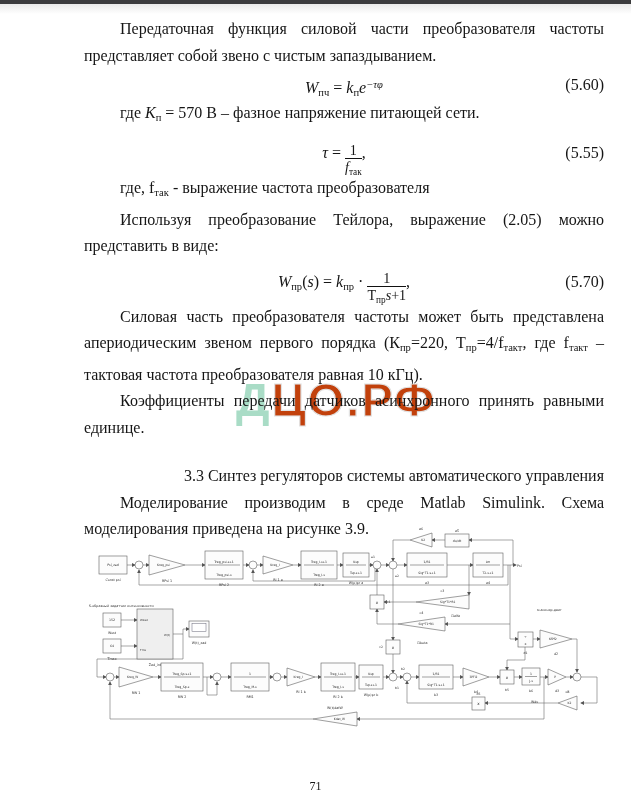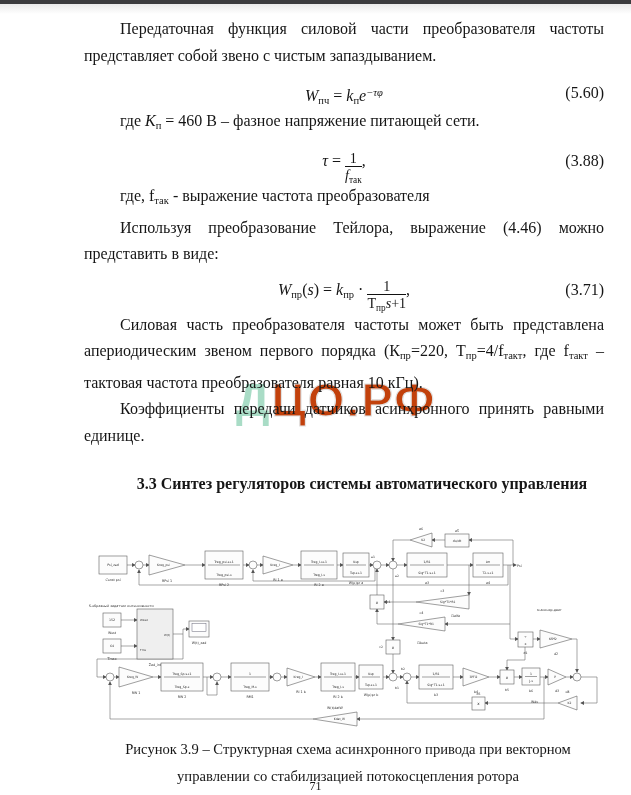--- a/index.html
+++ b/index.html
@@ -4,23 +4,23 @@
 <style>
   html,body{margin:0;padding:0;background:#fff;}
   #page{position:relative;width:631px;height:795px;background:#fff;overflow:hidden;
         font-family:"Liberation Serif",serif;color:#161616;}
   .topbar{position:absolute;left:0;top:0;width:631px;height:4px;background:#3b3b3d;}
   .topshade{position:absolute;left:0;top:4px;width:631px;height:10px;
             background:linear-gradient(#e9e9e9,#ffffff);}
   .textcol{position:absolute;left:84px;top:16px;width:520px;z-index:2;
            font-size:16px;line-height:26.5px;text-align:justify;}
   .textcol p{margin:0;text-indent:36px;}
-  .heading{font-weight:bold;margin-top:22px !important;text-align:center;}
+  .heading{font-weight:normal;margin-top:22px !important;text-align:right;}
   .frow{position:relative;text-align:center;text-indent:0 !important;}
-  .frow.h30{height:31px;line-height:31px;margin-top:8px;}
+  .frow.h30{height:31px;line-height:31px;}
   .frow.h44{height:44px;line-height:44px;}
   .fnum{position:absolute;right:0;top:0;font-style:normal;}
   .it{font-style:italic;}
   .sub{font-size:.66em;vertical-align:-0.28em;}
   .sup{font-size:.66em;vertical-align:.5em;font-style:italic;}
   .frac{display:inline-block;vertical-align:-0.95em;text-align:center;font-size:.88em;line-height:1.1;}
   .frac .fnumr{display:block;border-bottom:1px solid #111;padding:0 3px;line-height:1.15;}
   .frac .fden{display:block;line-height:1.2;}
   .watermark{position:absolute;left:236px;top:372px;z-index:1;
              font-family:"Liberation Sans",sans-serif;font-weight:bold;font-size:47px;
@@ -47,42 +47,43 @@
   </div>
 
   <div class="textcol">
     <p>Передаточная функция силовой части преобразователя частоты представляет собой звено с чистым запаздыванием.</p>
 
     <div class="frow h30">
       <span><span class="it">W</span><span class="sub">пч</span><span> = </span><span class="it">k</span><span class="sub">п</span><span class="it">e</span><span class="sup">−τφ</span></span>
       <span class="fnum">(5.60)</span>
     </div>
 
-    <p><span>где </span><span class="it">K</span><span class="sub">п</span><span> = 460 В – фазное напряжение питающей сети.</span></p>
+    <p><span>где </span><span class="it">K</span><span class="sub">п</span><span> = 570 В – фазное напряжение питающей сети.</span></p>
 
     <div class="frow h44">
       <span><span class="it">τ </span><span>= </span><span class="frac"><span class="fnumr"><span>1</span></span><span class="fden"><span class="it">f</span><span class="sub">так</span></span></span><span>,</span></span>
-      <span class="fnum">(3.88)</span>
+      <span class="fnum">(5.55)</span>
     </div>
 
     <p><span>где, f</span><span class="sub">так</span><span> - выражение частота преобразователя</span></p>
 
-    <p>Используя преобразование Тейлора, выражение (4.46) можно представить в виде:</p>
+    <p>Используя преобразование Тейлора, выражение (2.05) можно представить в виде:</p>
 
     <div class="frow h44">
       <span><span class="it">W</span><span class="sub">пр</span><span>(</span><span class="it">s</span><span>) = </span><span class="it">k</span><span class="sub">пр</span><span> · </span><span class="frac"><span class="fnumr"><span>1</span></span><span class="fden"><span>T</span><span class="sub">пр</span><span class="it">s</span><span>+1</span></span></span><span>,</span></span>
-      <span class="fnum">(3.71)</span>
+      <span class="fnum">(5.70)</span>
     </div>
 
     <p><span>Силовая часть преобразователя частоты может быть представлена апериодическим звеном первого порядка (К</span><span class="sub">пр</span><span>=220, Т</span><span class="sub">пр</span><span>=4/f</span><span class="sub">такт</span><span>, где f</span><span class="sub">такт</span><span> – тактовая частота преобразователя равная 10 кГц).</span></p>
 
     <p>Коэффициенты передачи датчиков асинхронного принять равными единице.</p>
 
     <p class="heading">3.3 Синтез регуляторов системы автоматического управления</p>
 
+    <p>Моделирование производим в среде Matlab Simulink. Схема моделирования приведена на рисунке 3.9.</p>
   </div>
 
   <div class="figure">
     <svg id="diagram" width="525" height="210" viewBox="0 0 525 210">
         <defs>
           <marker id="arr" markerWidth="4" markerHeight="4" refX="3.2" refY="2" orient="auto" markerUnits="userSpaceOnUse">
             <path d="M0,0L4,2L0,4Z" fill="#555"></path>
           </marker>
         </defs>
         <polyline points="42,38 50,38" fill="none" stroke="#6b6b6b" stroke-width="0.6" marker-end="url(#arr)"></polyline>
@@ -283,19 +284,15 @@
         <text x="440.5" y="126.5" font-size="3.1" text-anchor="middle">d1</text>
         <text x="4" y="80" font-size="3.3" text-anchor="start">S-образный задатчик интенсивности</text>
         <text x="432" y="40" font-size="3.3" text-anchor="start">Psi</text>
         <text x="446" y="176" font-size="3.3" text-anchor="start">Wdv</text>
         <text x="452" y="84" font-size="3.3" text-anchor="start">м.асинхр.двиг</text>
         <text x="366" y="90" font-size="3.3" text-anchor="start">i1alfa</text>
         <text x="332" y="117" font-size="3.3" text-anchor="start">i1beta</text>
       </svg>
   </div>
 
-  <div class="caption">
-    <p>Рисунок 3.9 – Структурная схема асинхронного привода при векторном</p>
-    <p>управлении со стабилизацией потокосцепления ротора</p>
-  </div>
 
   <div class="pagenum">71</div>
 </div>
 
 </body></html>

